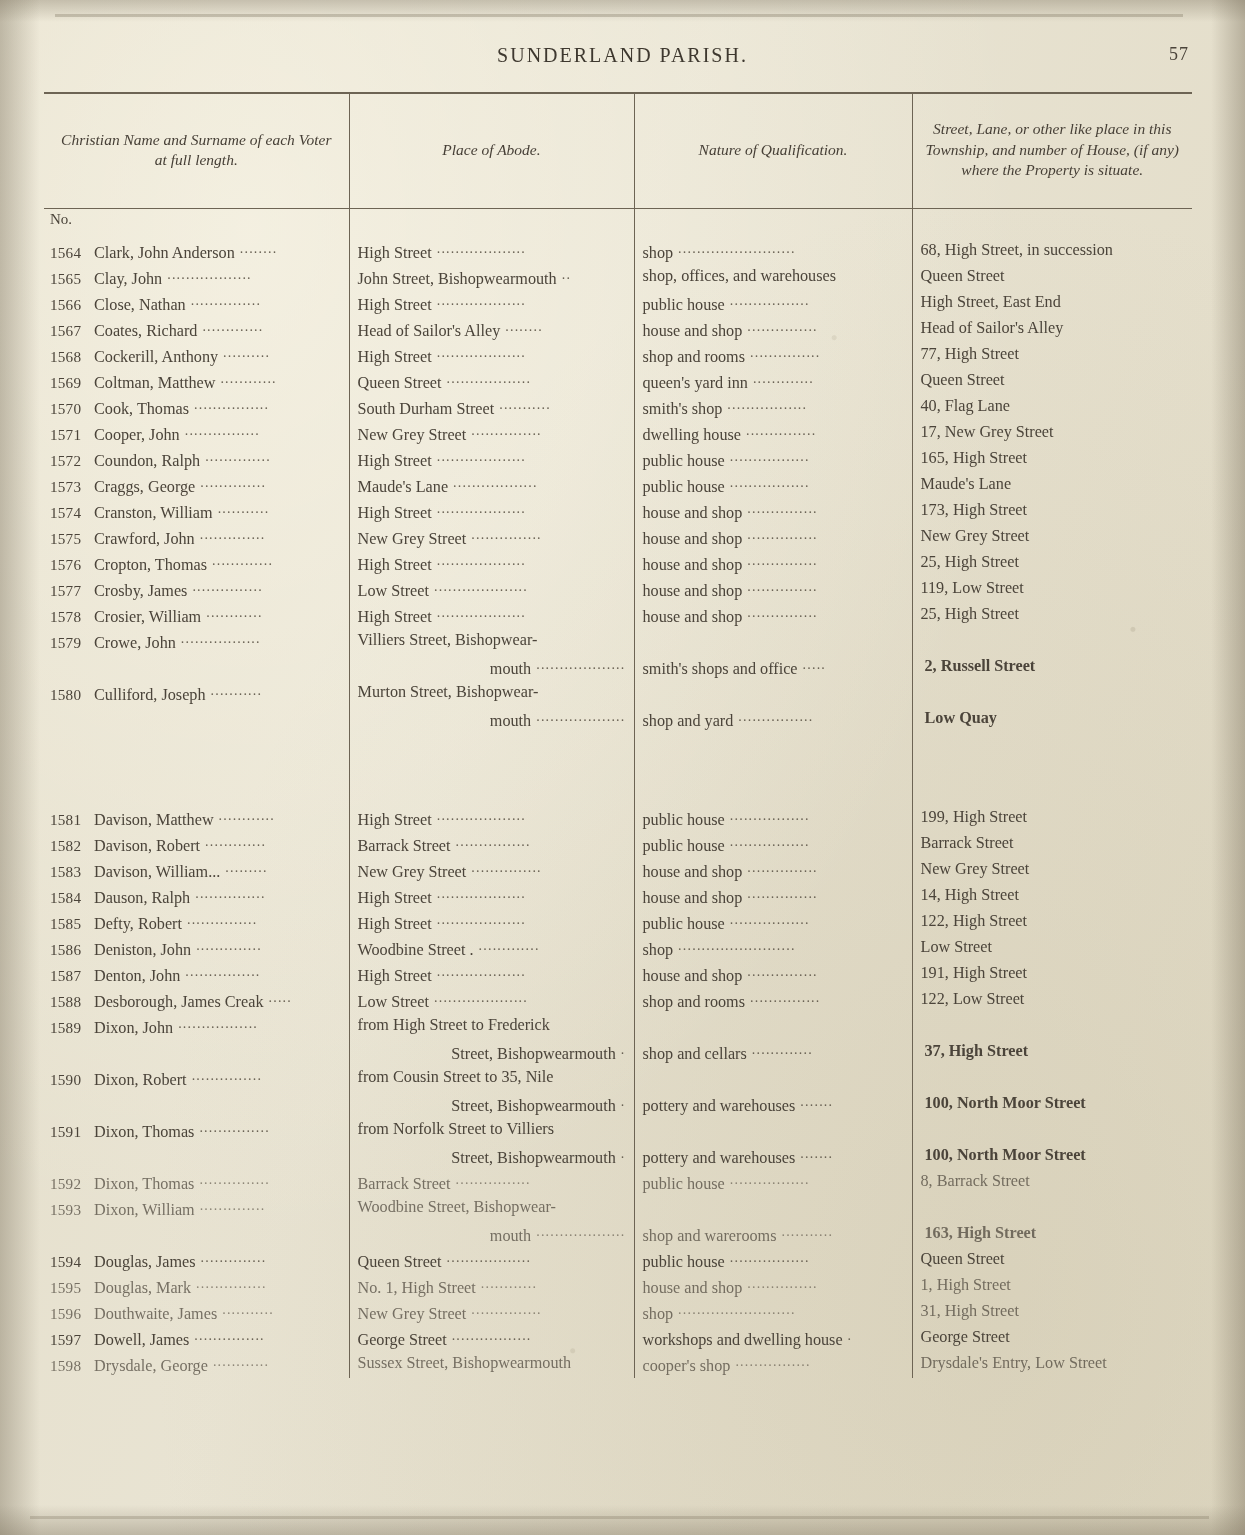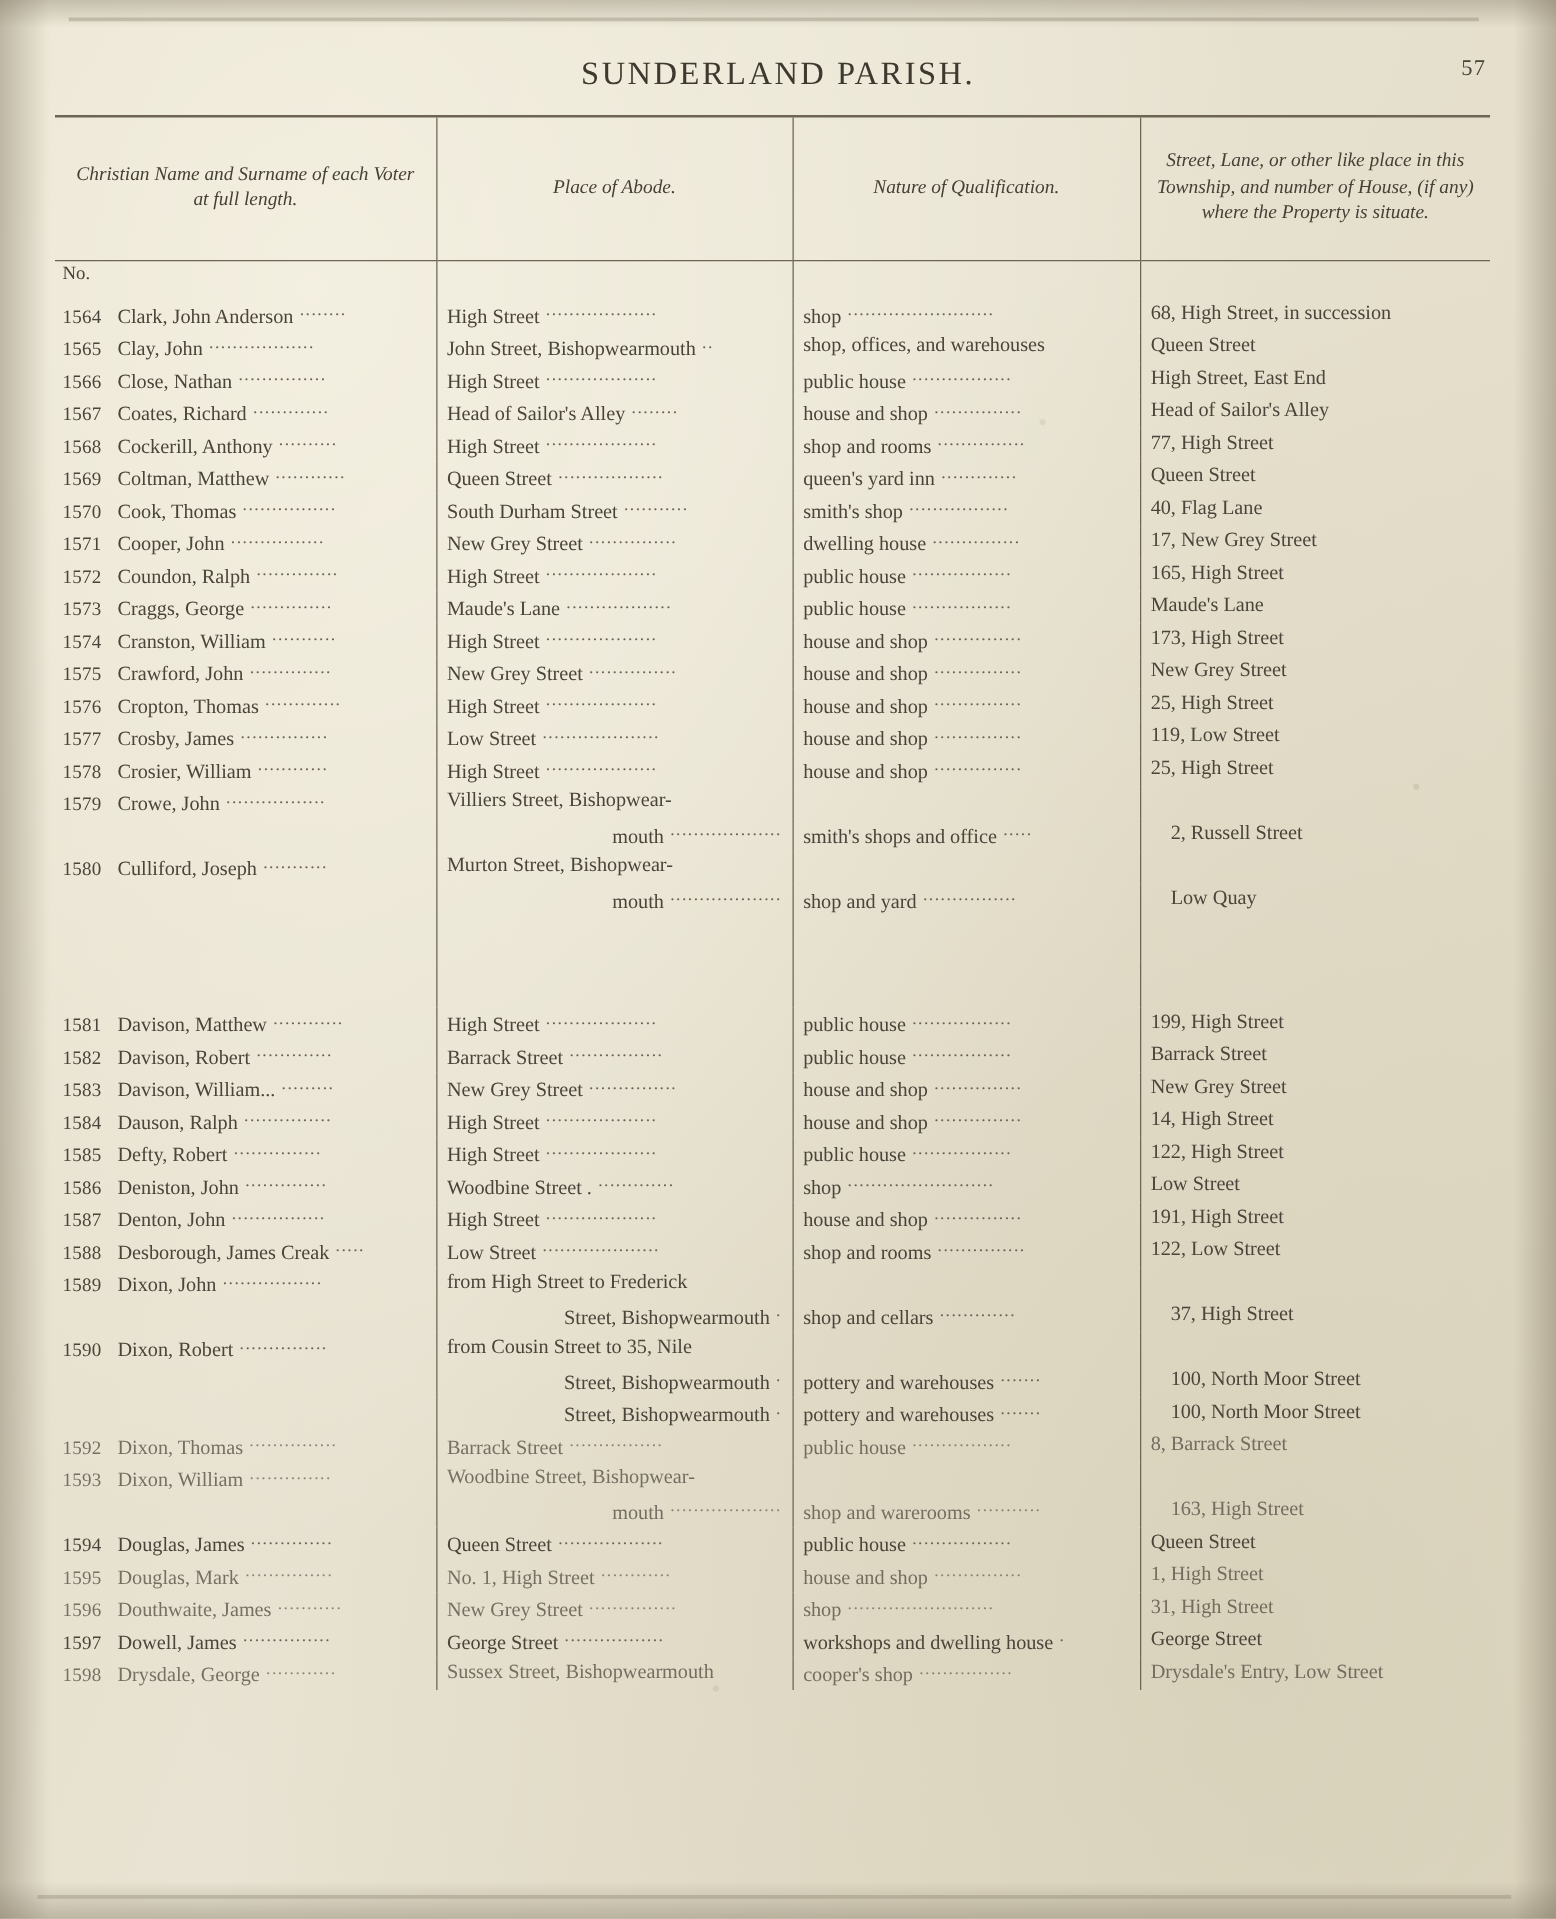--- a/index.html
+++ b/index.html
@@ -68,21 +68,21 @@
 
   .header {
     position: absolute;
     top: 44px;
     left: 0;
     width: 100%;
     text-align: center;
   }
   .header-title {
     font-family: "Liberation Serif", serif;
-    font-size: 26px;
+    font-size: 20px;
     letter-spacing: 2.0px;
     color: #3e382f;
   }
   .page-number {
     position: absolute;
     top: 44px;
     right: 56px;
     font-size: 18px;
     color: #4a433a;
     letter-spacing: 1px;
@@ -162,21 +162,21 @@
     font-size: 14px;
     margin-left: 5px;
     overflow: hidden;
     vertical-align: 2px;
   }
   .indent-right {
     display: block;
     text-align: right;
     padding-left: 56px;
   }
-  .cont-cell { padding-left: 24px; }
+  .cont-cell { padding-left: 12px; font-weight: bold; }
 
   .faded { opacity: 0.72; margin-left: 48px; }
 
   .spacer-gap td { height: 30px; border-right: 1.1px solid #6d6454; }
 </style>
 </head>
 <body>
 
 <div class="page">
 
@@ -417,20 +417,26 @@
           </tr>
           <tr>
             <td><span></span></td>
             <td>
               <span class="indent-right">Street, Bishopwearmouth<span class="leaders">.</span></span>
             </td>
             <td><span>pottery and warehouses</span><span class="leaders">.......</span></td>
             <td class="cont-cell"><span>100, North Moor Street</span></td>
           </tr>
           <tr>
+            <td class="c-name"><span class="num">1591</span><span class="nm">Dixon, Thomas</span><span class="leaders">...............</span></td>
+            <td><span>from Norfolk Street to Villiers</span></td>
+            <td><span></span></td>
+            <td><span></span></td>
+          </tr>
+          <tr>
             <td><span></span></td>
             <td>
               <span class="indent-right">Street, Bishopwearmouth<span class="leaders">.</span></span>
             </td>
             <td><span>pottery and warehouses</span><span class="leaders">.......</span></td>
             <td class="cont-cell"><span>100, North Moor Street</span></td>
           </tr>
           <tr>
             <td class="c-name faded"><span class="num">1592</span><span class="nm">Dixon, Thomas</span><span class="leaders">...............</span></td>
             <td class="faded"><span>Barrack Street</span><span class="leaders">................</span></td>

